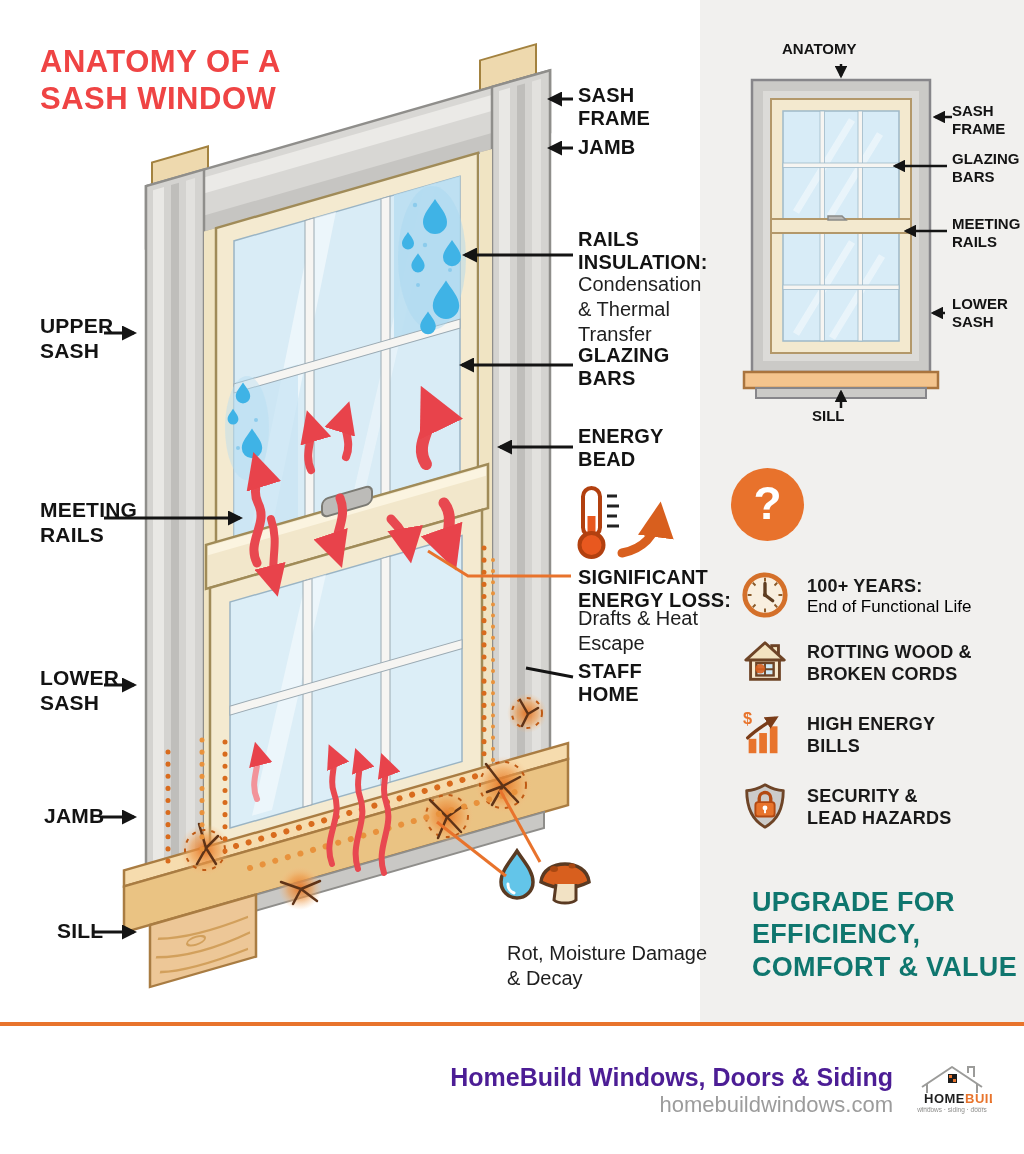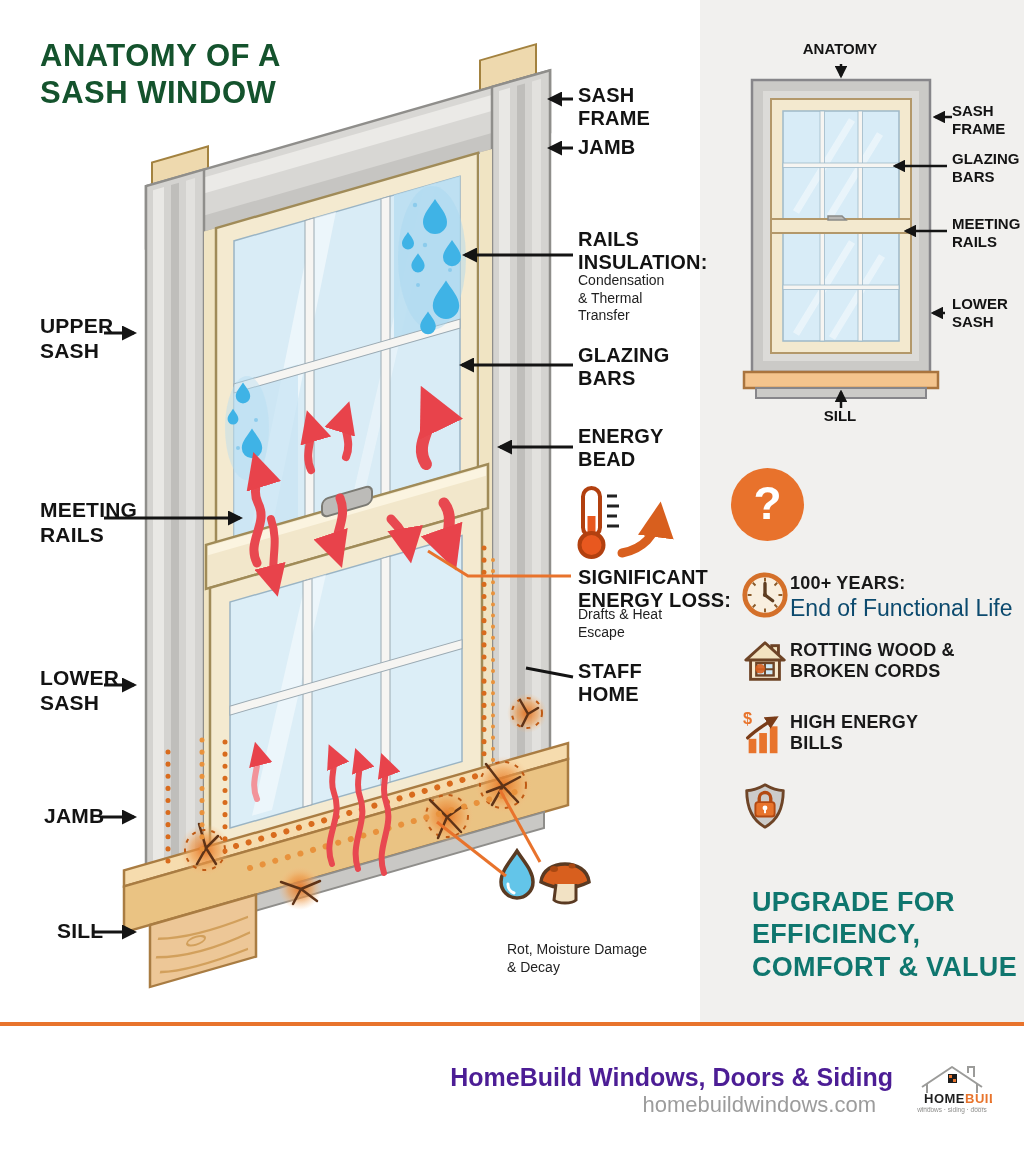--- a/index.html
+++ b/index.html
@@ -4,43 +4,43 @@
 <style>
   html,body{margin:0;padding:0;background:#888;}
   *{box-sizing:border-box;}
   .canvas{position:relative;width:1024px;height:1154px;background:#ffffff;overflow:hidden;
           font-family:"Liberation Sans",sans-serif;}
   .main-area{position:absolute;left:0;top:0;width:700px;height:1022px;background:#ffffff;}
   .right-panel{position:absolute;left:700px;top:0;width:324px;height:1022px;background:#f1f0ee;}
   .divider{position:absolute;left:0;top:1022px;width:1024px;height:4px;background:#e8732c;}
   .footer{position:absolute;left:0;top:1026px;width:1024px;height:128px;background:#ffffff;}
 
-  .page-title{position:absolute;left:40px;top:38px;font-weight:bold;font-size:31px;line-height:1.18;
-              letter-spacing:.5px;color:#14532d;white-space:pre-line;}
+  .page-title{position:absolute;left:40px;top:44px;font-weight:bold;font-size:31px;line-height:1.18;
+              letter-spacing:.5px;color:#ef4444;white-space:pre-line;}
 
   .lbl{position:absolute;font-weight:bold;font-size:21px;line-height:1.17;color:#131313;white-space:pre-line;letter-spacing:.2px;}
   .lbl.r{font-size:20px;}
-  .sub{position:absolute;font-weight:normal;font-size:14px;line-height:1.25;color:#1f1f1f;white-space:pre-line;}
+  .sub{position:absolute;font-weight:normal;font-size:20px;line-height:1.25;color:#1f1f1f;white-space:pre-line;}
 
   .rlbl{position:absolute;font-weight:bold;font-size:15px;line-height:1.2;color:#131313;white-space:pre-line;}
-  .center{text-align:center;}
+  .center{}
 
   .q-circle{position:absolute;left:731px;top:468px;width:73px;height:73px;border-radius:50%;
             background:#e8722c;color:#ffffff;font-weight:bold;font-size:46px;line-height:71px;text-align:center;}
   .rhead{position:absolute;left:812px;top:477px;font-weight:bold;font-size:23px;line-height:1.22;
          color:#191919;white-space:pre-line;letter-spacing:.2px;}
-  .item{position:absolute;left:740px;width:284px;display:flex;align-items:flex-start;}
+  .item{position:absolute;left:740px;width:284px;display:flex;gap:17px;align-items:center;}
   .item .txt{padding-top:3px;}
   .istrong{font-weight:bold;font-size:18px;line-height:1.17;color:#191919;white-space:pre-line;letter-spacing:.2px;}
-  .isub{font-size:23px;line-height:1.22;color:#0c4a6e;}
+  .isub{font-size:17px;line-height:1.22;color:#000000;}
   .upgrade{position:absolute;left:752px;top:886px;font-weight:bold;font-size:27px;line-height:1.2;
            color:#0f766e;white-space:pre-line;letter-spacing:.3px;}
 
   .brand{position:absolute;right:131px;top:1063px;font-weight:bold;font-size:25px;color:#4c1d95;}
-  .url{position:absolute;right:148px;top:1092px;font-size:22px;color:#9c9c9c;margin-left:25px;}
+  .url{position:absolute;right:131px;top:1092px;font-size:22px;color:#9c9c9c;margin-left:25px;}
   svg{position:absolute;}
 </style>
 </head>
 <body>
 
 <div class="canvas">
   <div class="main-area"></div>
   <div class="right-panel"></div>
 
   <svg style="left:0;top:0" width="700" height="1022" viewBox="0 0 700 1022">
@@ -358,20 +358,25 @@
   </div>
 
   <div class="item" style="top:781px">
     <svg style="position:static" width="50" height="50" viewBox="0 0 52 52">
       <path d="M26,4 C33,8 40,10 45,10 C45,26 41,40 26,48 C11,40 7,26 7,10 C12,10 19,8 26,4 Z" fill="#cccbc9" stroke="#6e4426" stroke-width="3" stroke-linejoin="round"></path>
       <path d="M20,22 V18 a6,6 0 0 1 12,0 V22" stroke="#b34a12" stroke-width="3.5" fill="none"></path>
       <rect x="16" y="22" width="20" height="15" rx="3" fill="#e8742c" stroke="#b34a12" stroke-width="2"></rect>
       <circle cx="26" cy="28" r="2.5" fill="#ffffff"></circle>
         <rect x="25" y="29" width="2" height="4.5" fill="#ffffff"></rect>
     </svg>
+    <div class="txt">
+        <div class="istrong">SECURITY &amp;
+LEAD HAZARDS</div>
+    <div class="isub"></div>
+      </div>
   </div>
 
   <div class="upgrade">UPGRADE FOR
 EFFICIENCY,
 COMFORT &amp; VALUE</div>
 
   <div class="divider"></div>
   <div class="footer"></div>
   <div class="brand">HomeBuild Windows, Doors &amp; Siding</div>
   <div class="url">homebuildwindows.com</div>

